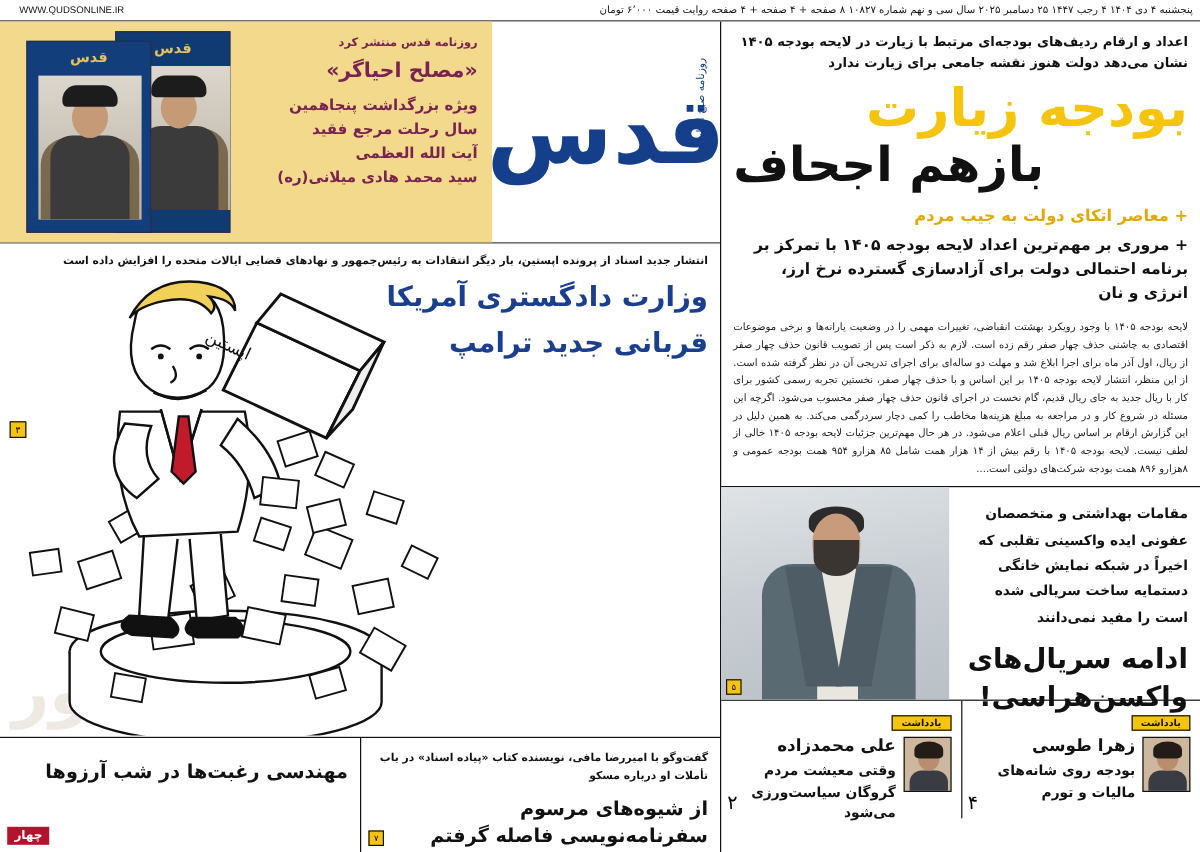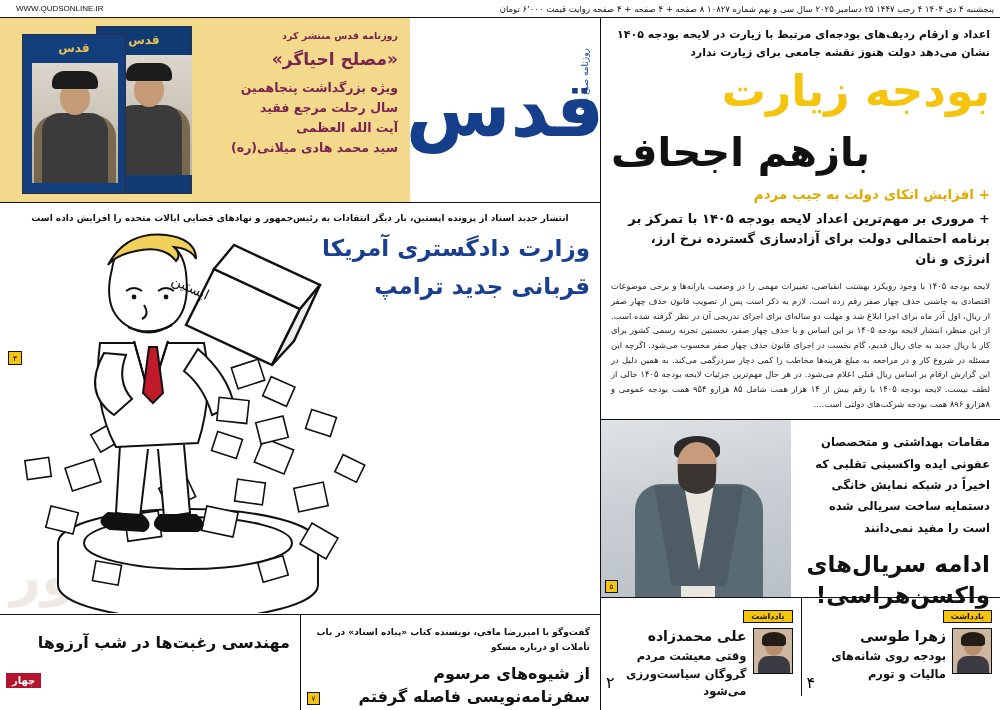--- a/index.html
+++ b/index.html
@@ -44,21 +44,20 @@
     font-size: 44px; font-weight: bold; color: #f5c40f; line-height: 1.05;
     letter-spacing: -1px;
     direction: rtl;
   }
   .headline-black {
     padding: 2px 10px 6px 10px;
     text-align: left;
     font-size: 40px; font-weight: bold; color: #111; line-height: 1.1;
     letter-spacing: -1px;
     direction: rtl;
-    margin-top: 14px;
   }
 
   .sub-yellow {
     padding: 4px 10px 2px 10px; text-align: right;
     font-size: 13.5px; font-weight: bold; color: #e2a900; line-height: 1.5;
   }
   .sub-black {
     padding: 2px 10px 6px 10px; text-align: right;
     font-size: 13px; font-weight: bold; color: #111; line-height: 1.55;
   }
@@ -204,21 +203,21 @@
   .mag .p-cloak { position: absolute; left: 2px; top: 52px; width: 82px; height: 68px; background: #6b5b3e; border-radius: 22px 22px 0 0; opacity:.85 }
   .mag .m-title { position: absolute; left: 0; right: 0; top: 6px; text-align: center; color: #e8c35a; font-size: 12px; font-weight: bold; }
 
   
   .cartoon {
     position: absolute; top: 203px; left: 0; width: 600px; height: 412px;
     border-bottom: 1px solid #111; background: #fff; overflow: hidden; direction: rtl;
   }
   .cartoon .c-kicker {
     padding: 8px 10px 0 10px; font-size: 9px; line-height: 1.7; color: #111;
-    text-align: center; font-weight: bold;
+    text-align: right; font-weight: bold;
   }
   .cartoon .c-head {
     padding: 6px 10px 0 10px; text-align: right;
     font-size: 23px; font-weight: bold; color: #1b3f8f; line-height: 1.4;
   }
   .watermark {
     position: absolute; left: 10px; bottom: 6px; font-size: 54px; color: #efe9e3;
     font-weight: bold; letter-spacing: 2px; user-select: none;
   }
   .c-badge {
@@ -237,39 +236,39 @@
   .b-cell { padding: 10px 10px 6px 10px; position: relative; text-align: right; }
   .b-cell.c1 { width: 300px; border-left: 1px solid #111; }
   .b-cell.c2 { width: 300px; }
   .b-cell .b-sub { font-size: 9px; line-height: 1.7; color: #111; font-weight: bold; }
   .b-cell .b-title { margin-top: 6px; font-size: 16px; font-weight: bold; color: #111; line-height: 1.45; }
   .b-cell .b-badge {
     position: absolute; left: 6px; bottom: 5px; width: 13px; height: 13px;
     background: #f5c40f; border: 1px solid #111; font-size: 7px; text-align: center; line-height: 13px;
   }
   .brandchip {
-    position: absolute; left: 6px; bottom: 22px; background: #b4132d; color: #fff;
+    position: absolute; left: 6px; bottom: 6px; background: #b4132d; color: #fff;
     font-size: 10px; font-weight: bold; padding: 2px 6px;
   }
 </style>
 </head>
 <body>
 
 <div class="page">
 
   <div class="masthead-bar">
     <div class="mb-right">پنجشنبه ۴ دی ۱۴۰۴   ۴ رجب ۱۴۴۷   ۲۵ دسامبر ۲۰۲۵   سال سی و نهم   شماره ۱۰۸۲۷   ۸ صفحه + ۴ صفحه + ۴ صفحه روایت   قیمت ۶٬۰۰۰ تومان</div>
     <div class="mb-left">WWW.QUDSONLINE.IR</div>
   </div>
 
   <div class="left-col">
     <div class="kicker">اعداد و ارقام ردیف‌های بودجه‌ای مرتبط با زیارت در لایحه بودجه ۱۴۰۵ نشان می‌دهد دولت هنوز نقشه جامعی برای زیارت ندارد</div>
     <div class="headline-yellow">بودجه زیارت</div>
     <div class="headline-black">بازهم اجحاف</div>
-    <div class="sub-yellow">+ افزایش اتکای دولت به جیب مردم</div>
+    <div class="sub-yellow">+ معاصر اتکای دولت به جیب مردم</div>
     <div class="sub-black">+ مروری بر مهم‌ترین اعداد لایحه بودجه ۱۴۰۵ با تمرکز بر برنامه احتمالی دولت برای آزادسازی گسترده نرخ ارز، انرژی و نان</div>
     <div class="body-text">لایحه بودجه ۱۴۰۵ با وجود رویکرد بهشتت انقباضی، تغییرات مهمی را در وضعیت یارانه‌ها و برخی موضوعات اقتصادی به چاشنی حذف چهار صفر رقم زده است. لازم به ذکر است پس از تصویب قانون حذف چهار صفر از ریال، اول آذر ماه برای اجرا ابلاغ شد و مهلت دو ساله‌ای برای اجرای تدریجی آن در نظر گرفته شده است. از این منظر، انتشار لایحه بودجه ۱۴۰۵ بر این اساس و با حذف چهار صفر، نخستین تجربه رسمی کشور برای کار با ریال جدید به جای ریال قدیم، گام نخست در اجرای قانون حذف چهار صفر محسوب می‌شود. اگرچه این مسئله در شروع کار و در مراجعه به مبلغ هزینه‌ها مخاطب را کمی دچار سردرگمی می‌کند. به همین دلیل در این گزارش ارقام بر اساس ریال قبلی اعلام می‌شود. در هر حال مهم‌ترین جزئیات لایحه بودجه ۱۴۰۵ خالی از لطف نیست. لایحه بودجه ۱۴۰۵ با رقم بیش از ۱۴ هزار همت شامل ۸۵ هزارو ۹۵۴ همت بودجه عمومی و ۸هزارو ۸۹۶ همت بودجه شرکت‌های دولتی است....</div>
 
     <div class="photo-block">
       <div class="txt">
         <div class="lede">مقامات بهداشتی و متخصصان عفونی ایده واکسینی تقلبی که اخیراً در شبکه نمایش خانگی دستمایه ساخت سریالی شده است را مفید نمی‌دانند</div>
         <div class="big">ادامه سریال‌های واکسن‌هراسی!</div>
       </div>
       <div class="pic">
         <div class="man">

